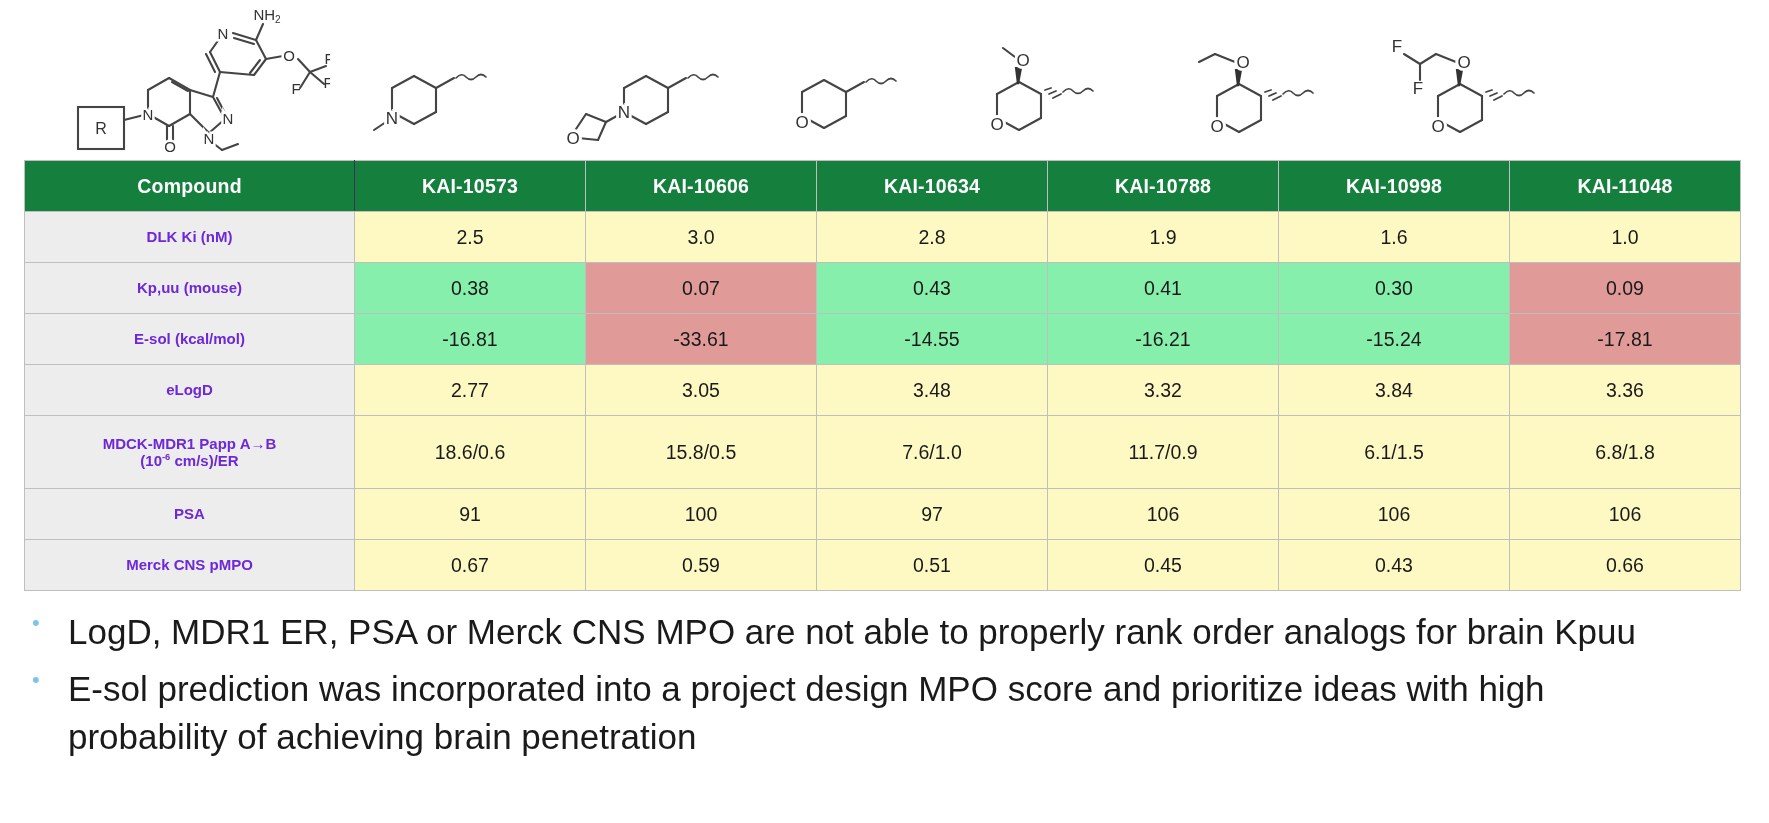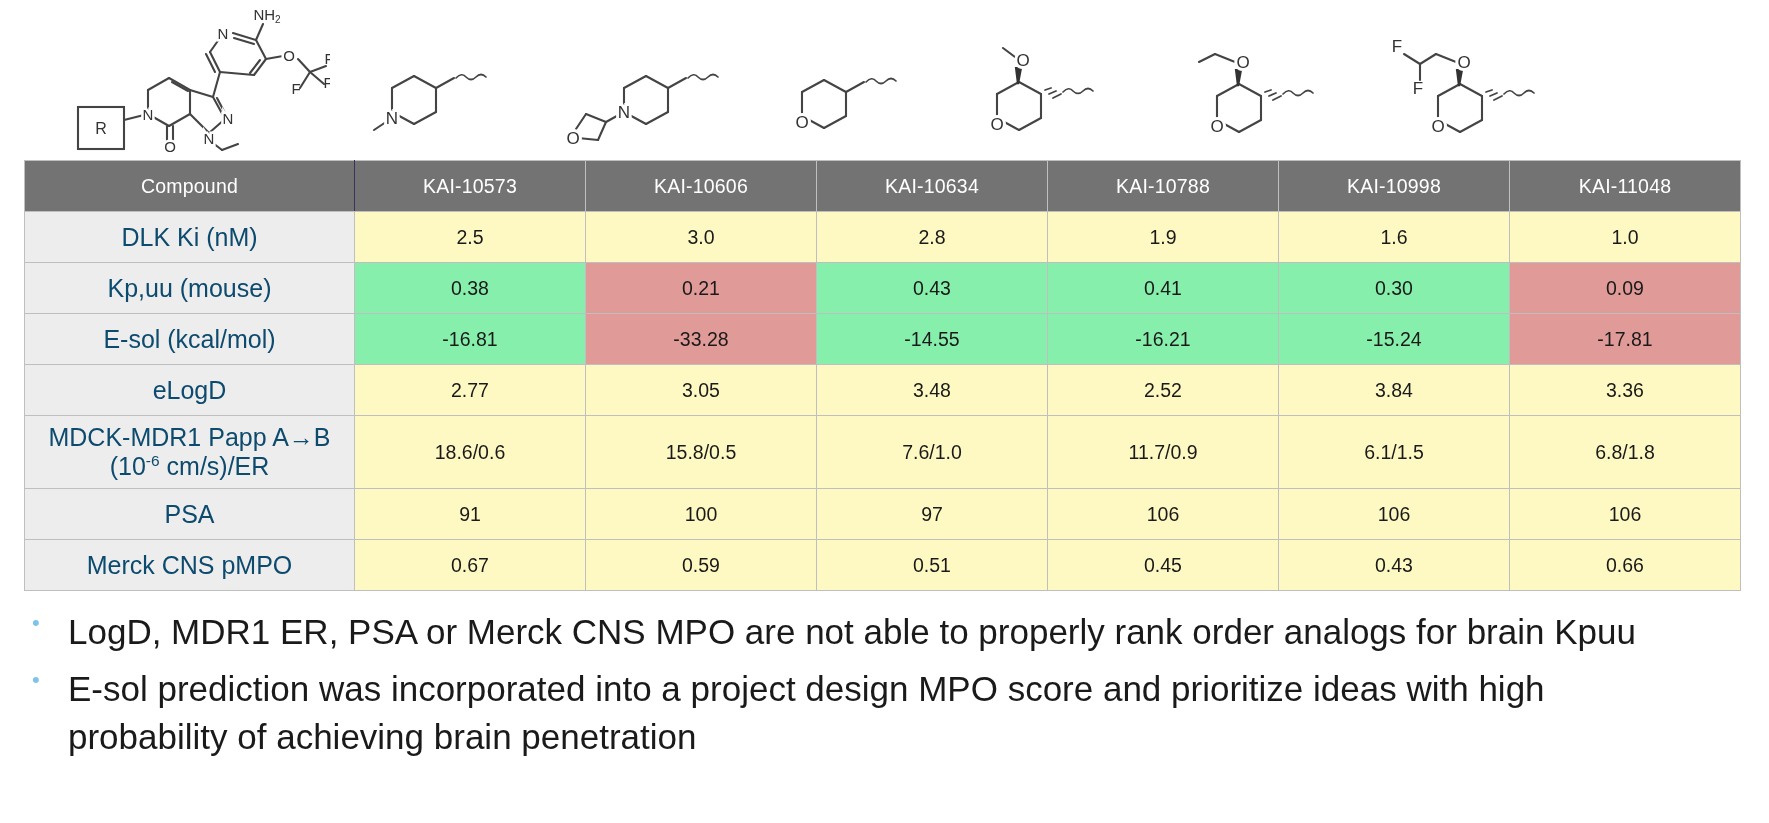--- a/index.html
+++ b/index.html
@@ -31,36 +31,36 @@
   table.data th, table.data td{
     border:1px solid #bfbfbf;
     text-align:center;
     vertical-align:middle;
     font-size:19.5px;
     padding:0;
     height:50px;
     line-height:1.15;
   }
   thead th{
-    background:#737373;
+    background:#15803d;
     color:#ffffff;
-    font-weight:normal;
+    font-weight:bold;
     font-size:20px;
     height:55px;
     border:1px solid #171438;
     letter-spacing:.2px;
   }
   thead th.first-col{
     border-right:1px solid #3a3558;
   }
   tbody th.rowhead{
     background:#ededed;
-    color:#0c4a6e;
-    font-weight:normal;
-    font-size:25px;
+    color:#6d28d9;
+    font-weight:bold;
+    font-size:15px;
   }
   tbody td{background:#fef9c3;}
   td.good{background:#86efac;}
   td.bad{background:#e09a98;}
   .col-first{width:330px;}
   .col-d{width:231px;}
   tr.tall th, tr.tall td{height:72px;}
   sup{font-size:.62em;vertical-align:super;}
 
   
@@ -329,41 +329,41 @@
             <td>2.5</td>
             <td>3.0</td>
             <td>2.8</td>
             <td>1.9</td>
             <td>1.6</td>
             <td>1.0</td>
           </tr>
           <tr>
             <th class="rowhead">Kp,uu (mouse)</th>
             <td class="good">0.38</td>
-            <td class="bad">0.21</td>
+            <td class="bad">0.07</td>
             <td class="good">0.43</td>
             <td class="good">0.41</td>
             <td class="good">0.30</td>
             <td class="bad">0.09</td>
           </tr>
           <tr>
             <th class="rowhead">E-sol (kcal/mol)</th>
             <td class="good">-16.81</td>
-            <td class="bad">-33.28</td>
+            <td class="bad">-33.61</td>
             <td class="good">-14.55</td>
             <td class="good">-16.21</td>
             <td class="good">-15.24</td>
             <td class="bad">-17.81</td>
           </tr>
           <tr>
             <th class="rowhead">eLogD</th>
             <td>2.77</td>
             <td>3.05</td>
             <td>3.48</td>
-            <td>2.52</td>
+            <td>3.32</td>
             <td>3.84</td>
             <td>3.36</td>
           </tr>
           <tr class="tall">
             <th class="rowhead">MDCK-MDR1 Papp A→B<br>(10<sup>-6</sup> cm/s)/ER</th>
             <td>18.6/0.6</td>
             <td>15.8/0.5</td>
             <td>7.6/1.0</td>
             <td>11.7/0.9</td>
             <td>6.1/1.5</td>

